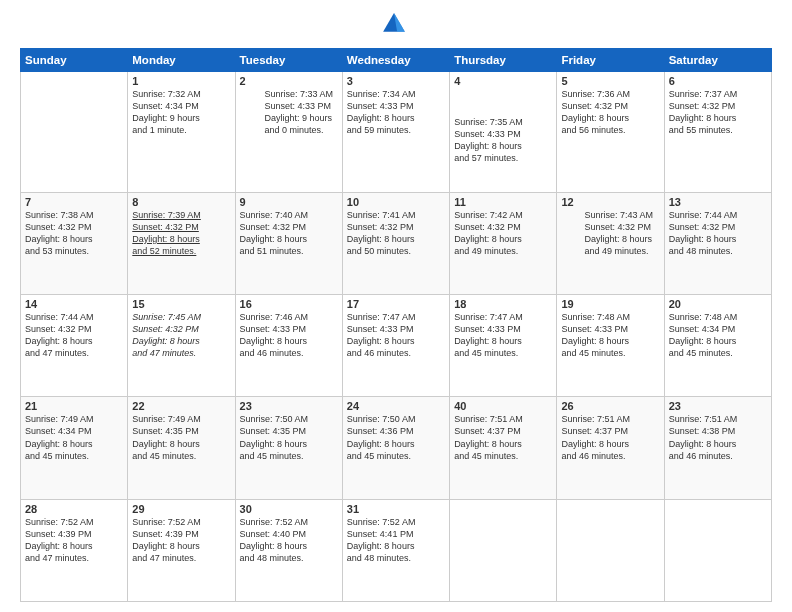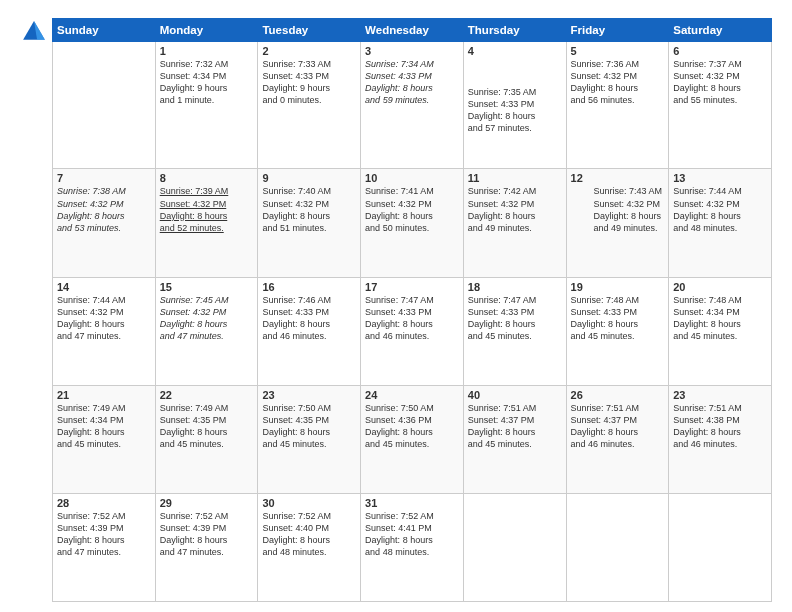--- a/index.html
+++ b/index.html
@@ -6,23 +6,24 @@
     body {
       font-family: Arial, sans-serif;
       background: #fff;
       width: 792px;
       height: 612px;
       overflow: hidden;
     }
     .page {
       width: 792px;
       height: 612px;
-      padding: 18px 20px 10px 20px;
+      padding: 10px 20px 10px 20px;
       display: flex;
-      flex-direction: row;
+      flex-direction: column;
+      align-items: center;
     }
     .header {
       display: flex;
       justify-content: space-between;
       align-items: flex-start;
       margin-bottom: 10px;
     }
     .logo {
       display: flex;
       align-items: center;
@@ -133,28 +134,28 @@
           <td class="empty-cell"></td>
           <td>
             <span class="day-num">1</span>
             <div class="cell-info" style="white-space: pre-line;">Sunrise: 7:32 AM
 Sunset: 4:34 PM
 Daylight: 9 hours
 and 1 minute.</div>
           </td>
           <td>
             <span class="day-num">2</span>
-            <div class="cell-info" style="white-space: pre-line;">Sunrise: 7:33 AM
+            <div class="cell-info" style="white-space: pre-line; margin-left: 25px;">Sunrise: 7:33 AM
 Sunset: 4:33 PM
 Daylight: 9 hours
 and 0 minutes.</div>
           </td>
           <td>
             <span class="day-num">3</span>
-            <div class="cell-info" style="white-space: pre-line; font-style: italic;">Sunrise: 7:34 AM
+            <div class="cell-info" style="white-space: pre-line;">Sunrise: 7:34 AM
 Sunset: 4:33 PM
 Daylight: 8 hours
 and 59 minutes.</div>
           </td>
           <td>
             <span class="day-num">4</span>
             <div class="cell-info" style="white-space: pre-line; margin-top: 29px;">Sunrise: 7:35 AM
 Sunset: 4:33 PM
 Daylight: 8 hours
 and 57 minutes.</div>
@@ -170,21 +171,21 @@
             <span class="day-num">6</span>
             <div class="cell-info" style="white-space: pre-line;">Sunrise: 7:37 AM
 Sunset: 4:32 PM
 Daylight: 8 hours
 and 55 minutes.</div>
           </td>
         </tr>
         <tr>
           <td>
             <span class="day-num">7</span>
-            <div class="cell-info" style="white-space: pre-line; font-style: italic;">Sunrise: 7:38 AM
+            <div class="cell-info" style="white-space: pre-line;">Sunrise: 7:38 AM
 Sunset: 4:32 PM
 Daylight: 8 hours
 and 53 minutes.</div>
           </td>
           <td>
             <span class="day-num">8</span>
             <div class="cell-info" style="white-space: pre-line; text-decoration: underline;">Sunrise: 7:39 AM
 Sunset: 4:32 PM
 Daylight: 8 hours
 and 52 minutes.</div>

